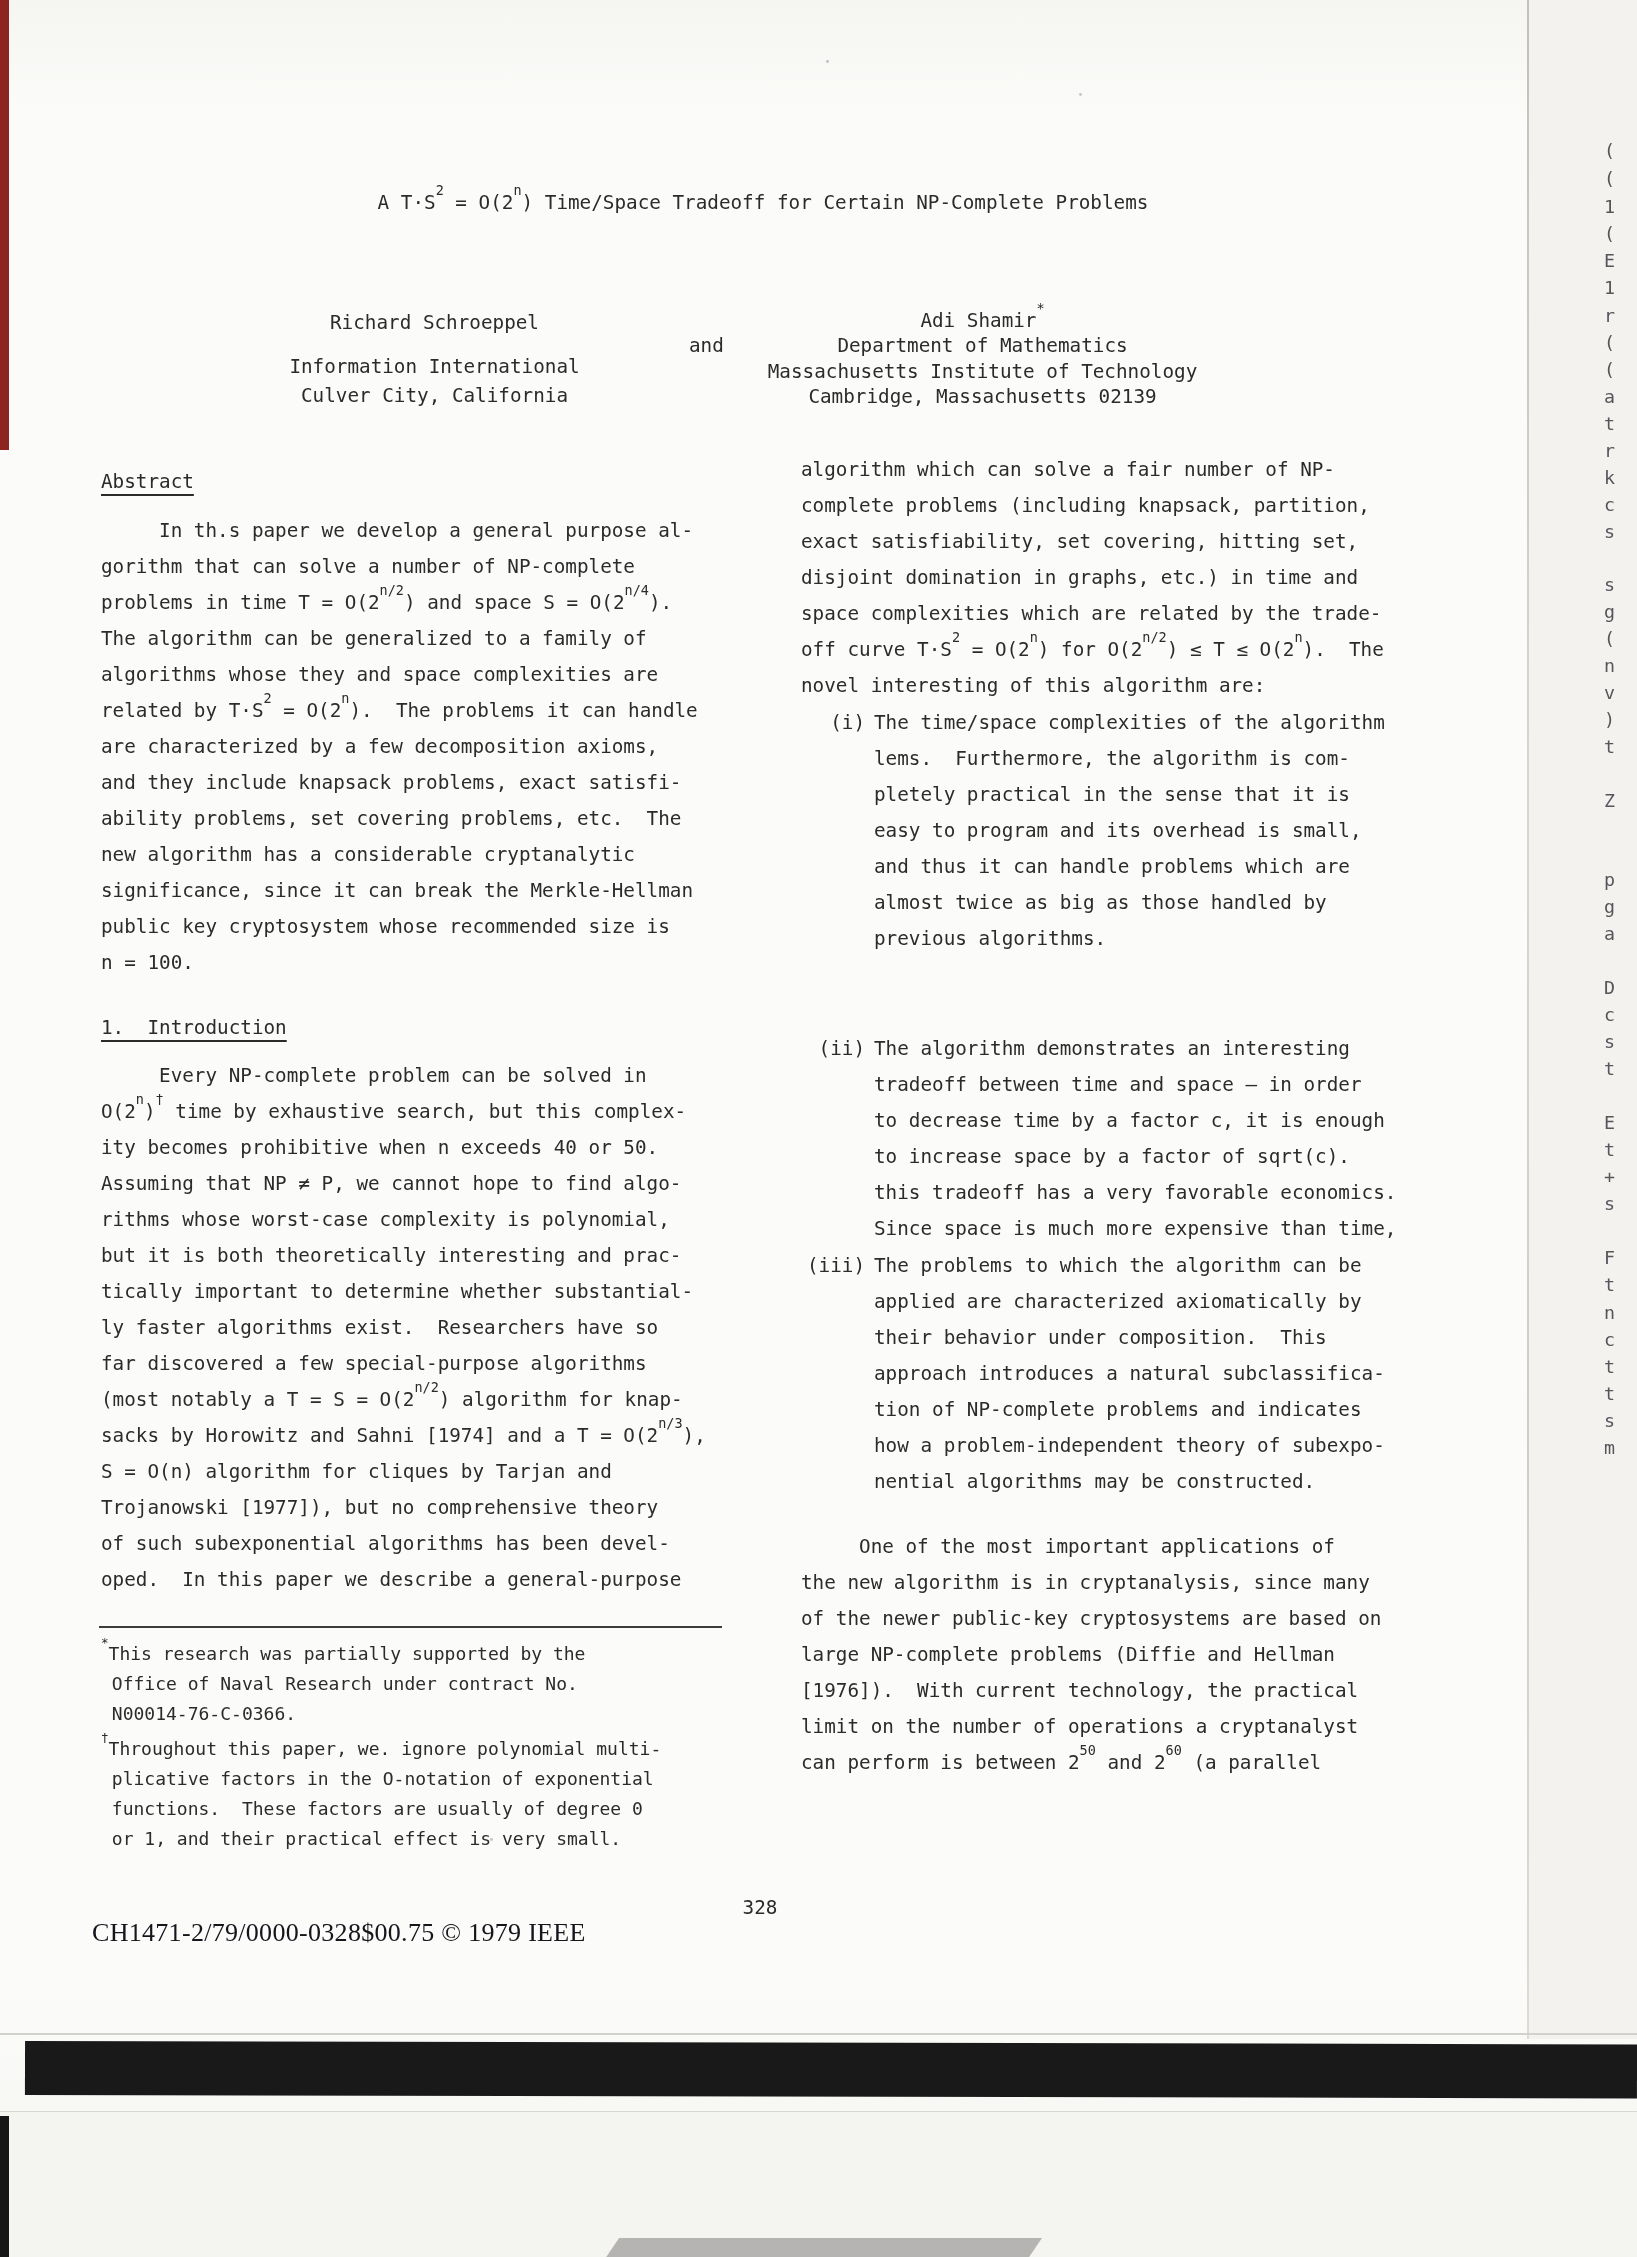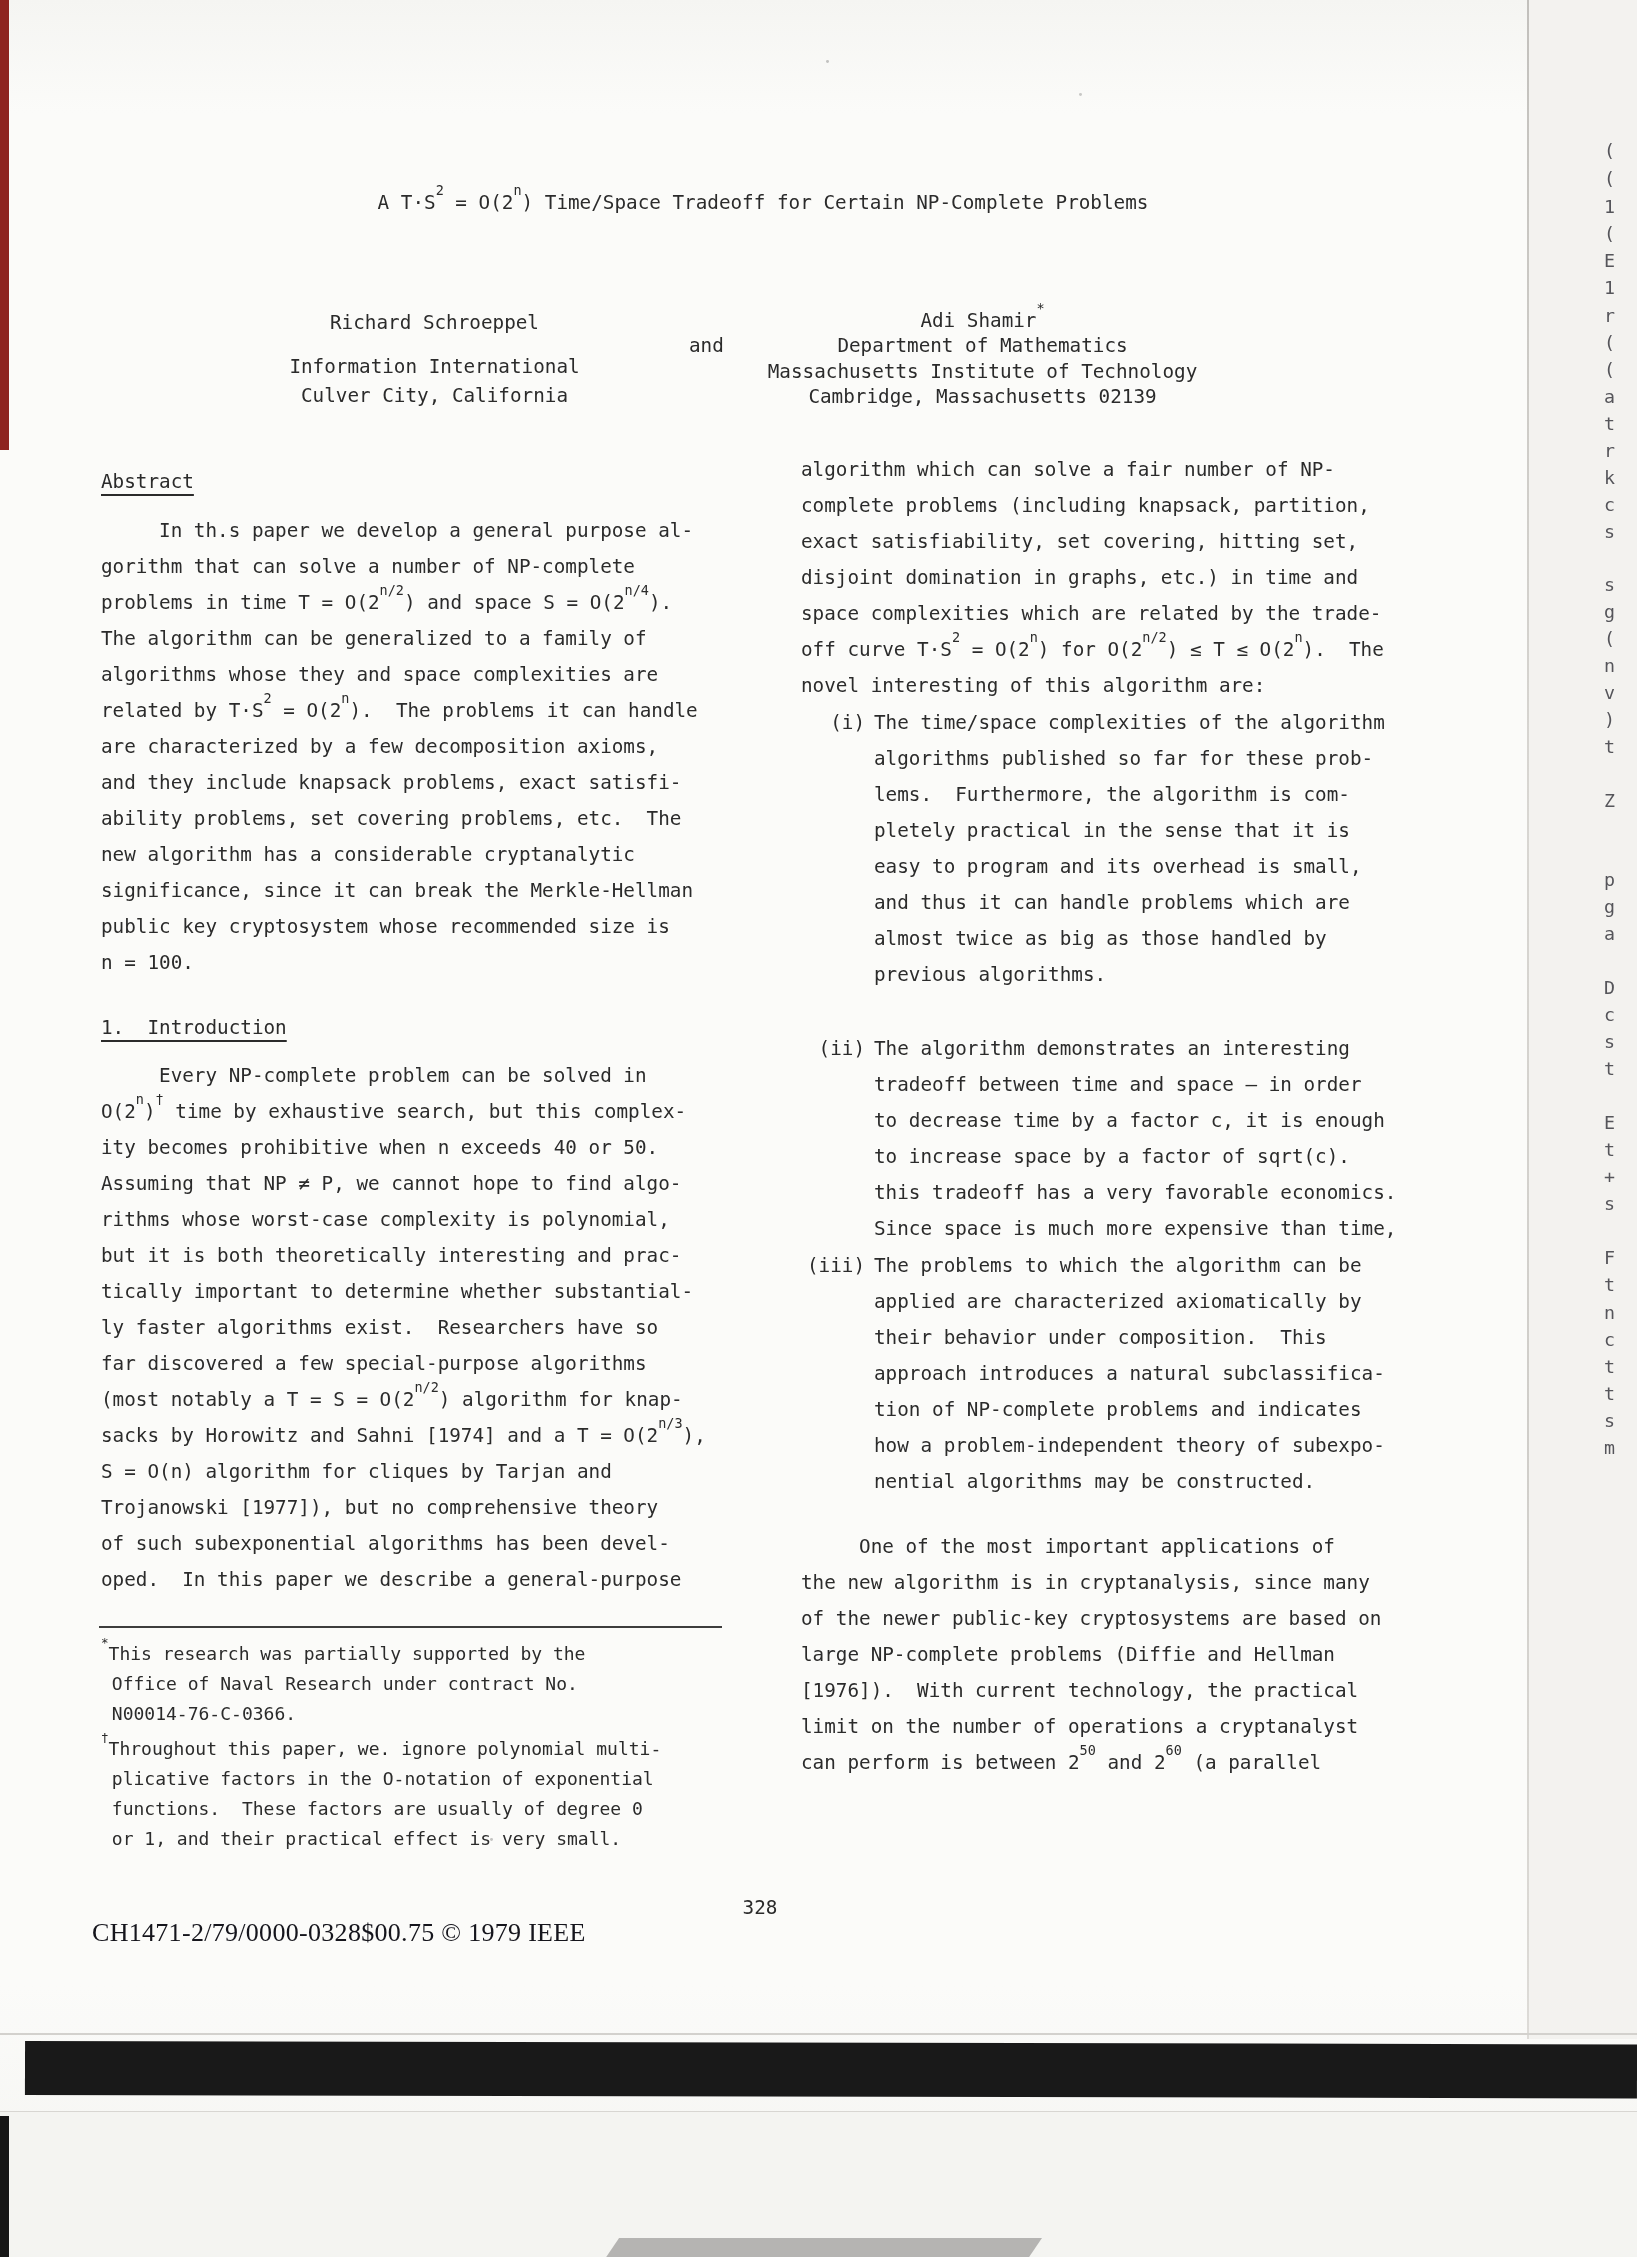--- a/index.html
+++ b/index.html
@@ -157,21 +157,20 @@
         <div class="line">disjoint domination in graphs, etc.) in time and</div>
         <div class="line">space complexities which are related by the trade-</div>
         <div class="line">off curve T·S<sup>2</sup> = O(2<sup>n</sup>) for O(2<sup>n/2</sup>) ≤ T ≤ O(2<sup>n</sup>).  The</div>
         <div class="line">novel interesting of this algorithm are:</div>
       </div>
 
     <div class="rc-item rc-item-i">
       <span class="list-label">(i)</span>
       <div>
           <div class="line">The time/space complexities of the algorithm</div>
-          <div class="line">algorithms published so far for these prob-</div>
           <div class="line">lems.  Furthermore, the algorithm is com-</div>
           <div class="line">pletely practical in the sense that it is</div>
           <div class="line">easy to program and its overhead is small,</div>
           <div class="line">and thus it can handle problems which are</div>
           <div class="line">almost twice as big as those handled by</div>
           <div class="line">previous algorithms.</div>
         </div>
     </div>
     <div class="rc-item rc-item-ii">
       <span class="list-label">(ii)</span>

